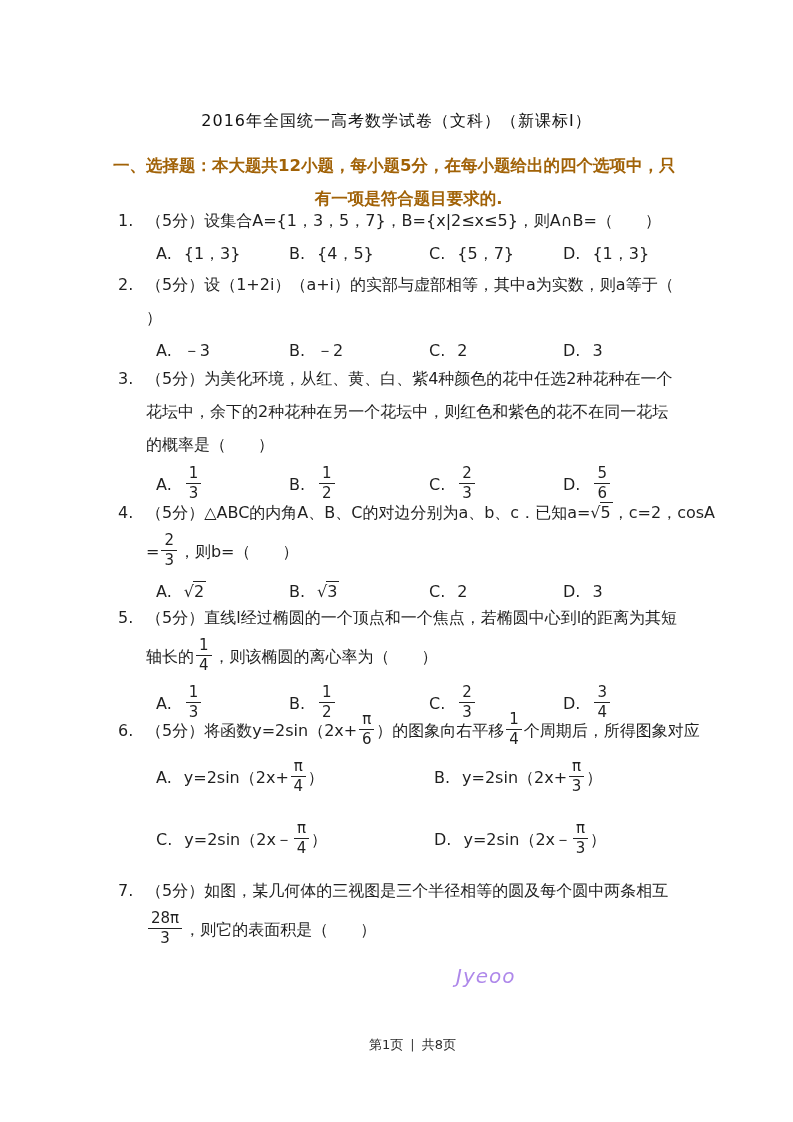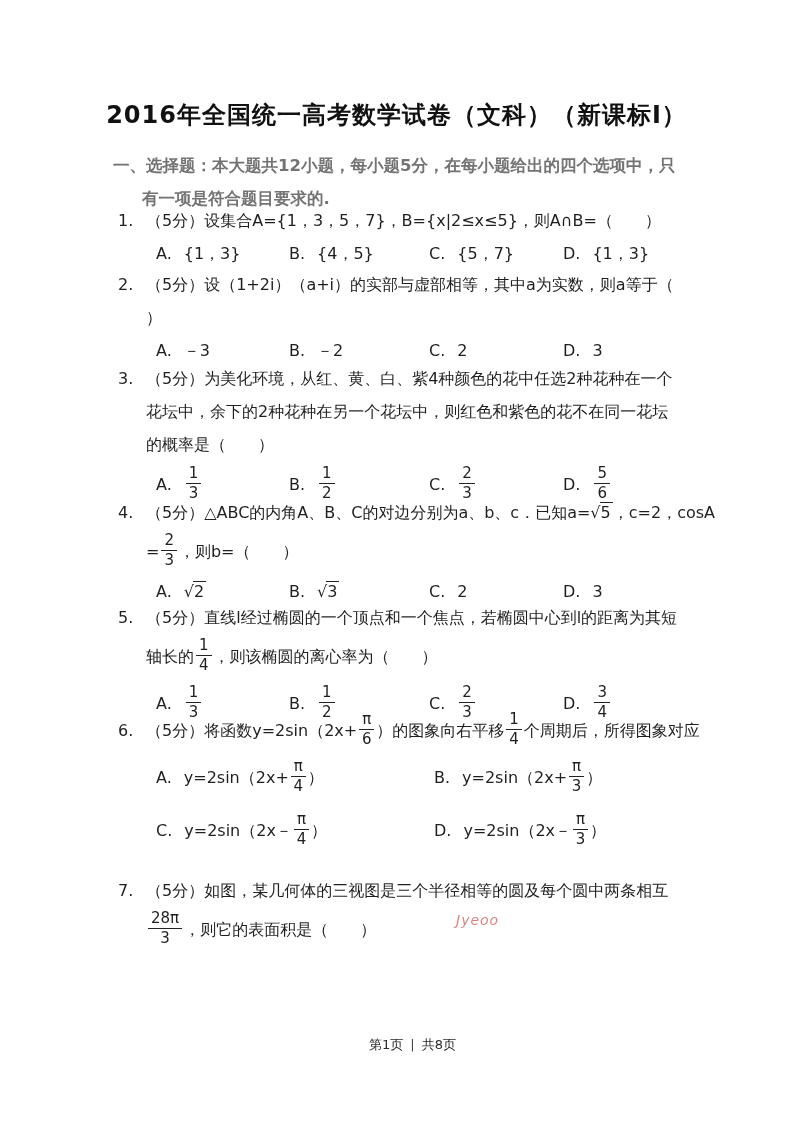--- a/index.html
+++ b/index.html
@@ -3,60 +3,60 @@
 <meta charset="utf-8">
 <style>
   * { margin:0; padding:0; box-sizing:border-box; }
   html,body { background:#ffffff; }
   .page {
     position:relative; width:793px; height:1122px; background:#fff;
     font-family:"DejaVu Sans","Liberation Sans",sans-serif;
     color:#1f1f1f; overflow:hidden;
   }
   .title {
-    position:absolute; top:99px; left:0; width:100%;
-    text-align:center; font-size:24px; font-weight:bold; color:#111;
+    position:absolute; top:111px; left:0; width:100%;
+    text-align:center; font-size:16px; font-weight:normal; color:#111;
     white-space:nowrap; letter-spacing:1px;
   }
   .section {
     position:absolute; top:149px; left:113px;
-    font-size:16.5px; font-weight:bold; color:#737373;
+    font-size:16.5px; font-weight:bold; color:#a16207;
   }
   .sec-line { line-height:33px; white-space:nowrap; }
-  .sec-line.indent { padding-left:29px; }
+  .sec-line.indent { padding-left:29px;text-align:center; }
 
   .question { position:absolute; left:118px; font-size:16px; }
   .q1{top:204px} .q2{top:268px} .q3{top:362px} .q4{top:496px}
   .q5{top:601px} .q6{top:708px} .q7{top:874px}
 
   .qline { white-space:nowrap; line-height:33px; height:33px; }
   .qline.has-frac { line-height:46px; height:46px; }
   .qline.cont { padding-left:28px; }
   .qnum { display:inline-block; width:28px; }
 
   .opts { padding-left:22px; display:grid; align-items:center; }
   .opts.cols4 { grid-template-columns:133px 140px 134px 1fr; }
-  .opts.cols2 { grid-template-columns:278px 1fr; row-gap:5px; }
+  .opts.cols2 { grid-template-columns:278px 1fr; row-gap:14px; }
   .opt { white-space:nowrap; line-height:33px;margin-left:16px; }
   .opts.tall .opt { line-height:48px; }
   .olabel { margin-right:12px; }
 
   .frac {
     display:inline-block; vertical-align:middle; text-align:center;
     font-size:15px; line-height:1.15; margin:0 2px; transform:translateY(-2px);
   }
   .frac .num { display:block; padding:0 3px 1px; border-bottom:1.4px solid #222; }
   .frac .den { display:block; padding-top:1px; }
 
   .sqrt { white-space:nowrap; }
   .sqrt .rad { border-top:1.4px solid #222; padding:0 2px 0 1px; margin-left:-1px; }
 
   .watermark {
-    position:absolute; left:456px; top:912px; font-size:14px;
-    color:#b91c1c; opacity:0.55; font-style:italic; letter-spacing:1px;
+    position:absolute; left:456px; top:964px; font-size:20px;
+    color:#6d28d9; opacity:0.55; font-style:italic; letter-spacing:1px;
   }
   .footer {
     position:absolute; top:1036px; left:16px; width:100%;
     text-align:center; font-size:13px; color:#2a2a2a;
   }
   .footer .sep { margin:0 7px; color:#444; }
 </style>
 </head>
 <body>
 

